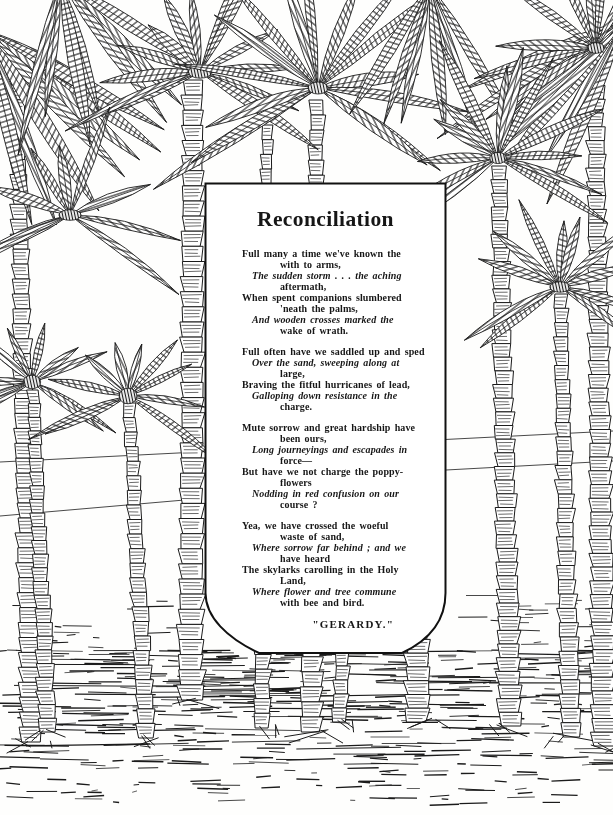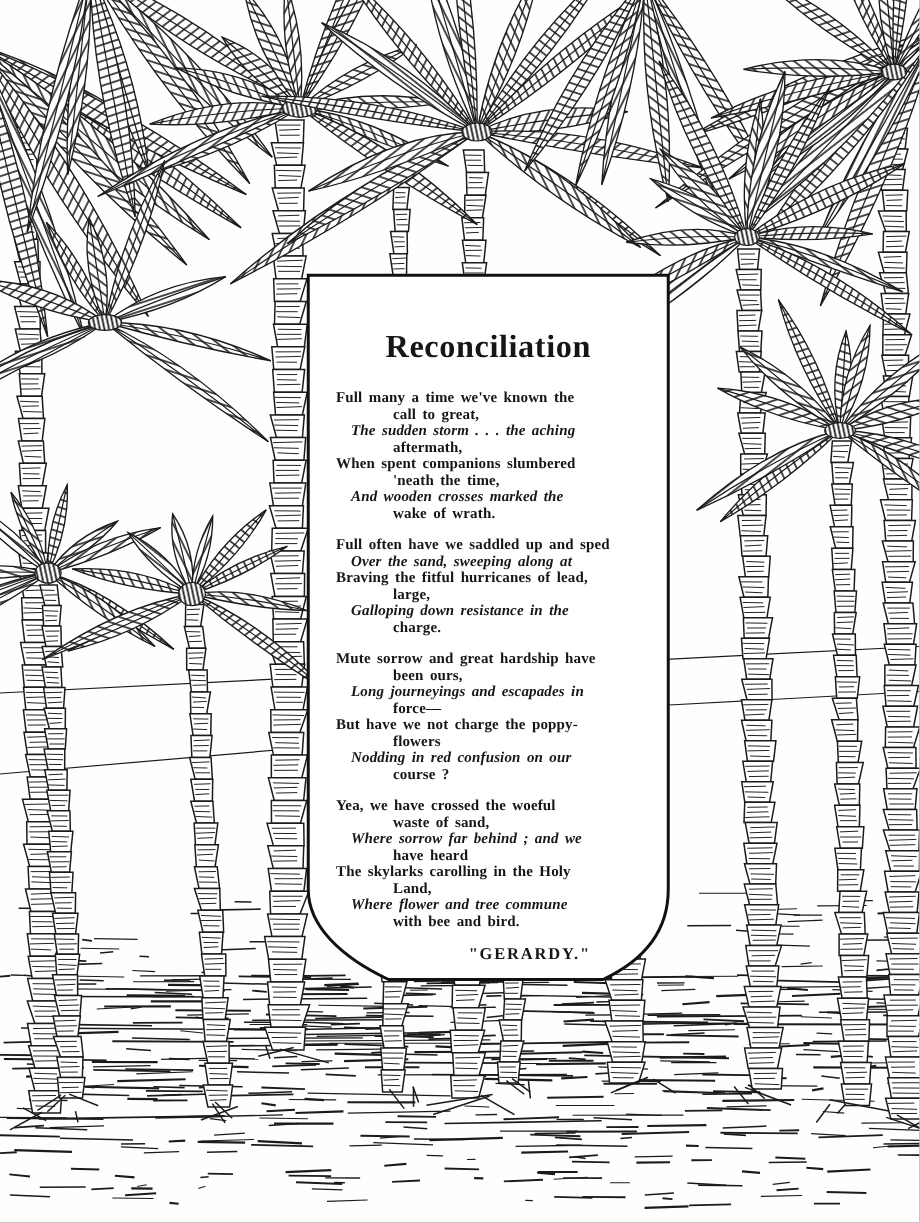--- a/index.html
+++ b/index.html
@@ -3,29 +3,29 @@
 <meta charset="utf-8">
 <style>
   html,body{margin:0;padding:0;background:#9a9a9a;}
   .page{
     position:relative;width:613px;height:815px;margin:0 auto;
     background:#fefefd;overflow:hidden;
     font-family:"Liberation Serif",serif;color:#161616;
   }
   .art{position:absolute;left:0;top:0;}
   .panel-text{
-    position:absolute;left:205px;top:199px;width:241px;height:344px;
+    position:absolute;left:205px;top:187px;width:241px;height:344px;
   }
   .title{
     margin:22px 0 0 0;text-align:center;
     font-size:21.5px;font-weight:bold;letter-spacing:.4px;line-height:1;
   }
   .poem{
     margin-top:17px;padding-left:19px;
-    font-size:10px;font-weight:bold;letter-spacing:.1px;word-spacing:1.6px;
+    font-size:10px;font-weight:bold;letter-spacing:.1px;word-spacing:1.6px;margin-left:18px;
   }
   .stanza{margin-bottom:10px;}
   .line{display:block;line-height:11px;white-space:nowrap;}
   .ind1{margin-left:10px;font-style:italic;}
   .ind2{margin-left:38px;}
   .sig{
     margin-top:9px;text-align:right;padding-right:52px;
     font-size:11px;font-weight:bold;letter-spacing:1.2px;
   }
 </style>
@@ -2363,33 +2363,33 @@
       <path d="M128,396 Q173.3,423.4 218.6,461.1" fill="none" stroke="#1b1b1b" stroke-width="0.8"></path>
       <ellipse cx="128" cy="396" rx="8.9" ry="7.8" fill="url(#hd)" stroke="#1b1b1b" stroke-width="0.8"></ellipse>
       <path d="M205.5,183.5 L445.5,183.5 L445.5,593 C445.5,617 434,638 402,653 L259,653 C227,638 205.5,617 205.5,593 Z" fill="#fff" stroke="#111" stroke-width="2"></path>
     </svg>
 
   <div class="panel-text">
     <div class="title">Reconciliation</div>
     <div class="poem">
         <div class="stanza">
           <span class="line ind0">Full many a time we've known the</span>
-          <span class="line ind2">call to great,</span>
+          <span class="line ind2">with to arms,</span>
           <span class="line ind1">The sudden storm . . . the aching</span>
           <span class="line ind2">aftermath,</span>
           <span class="line ind0">When spent companions slumbered</span>
-          <span class="line ind2">'neath the time,</span>
+          <span class="line ind2">'neath the palms,</span>
           <span class="line ind1">And wooden crosses marked the</span>
           <span class="line ind2">wake of wrath.</span>
         </div>
         <div class="stanza">
           <span class="line ind0">Full often have we saddled up and sped</span>
           <span class="line ind1">Over the sand, sweeping along at</span>
+          <span class="line ind2">large,</span>
           <span class="line ind0">Braving the fitful hurricanes of lead,</span>
-          <span class="line ind2">large,</span>
           <span class="line ind1">Galloping down resistance in the</span>
           <span class="line ind2">charge.</span>
         </div>
         <div class="stanza">
           <span class="line ind0">Mute sorrow and great hardship have</span>
           <span class="line ind2">been ours,</span>
           <span class="line ind1">Long journeyings and escapades in</span>
           <span class="line ind2">force—</span>
           <span class="line ind0">But have we not charge the poppy-</span>
           <span class="line ind2">flowers</span>

